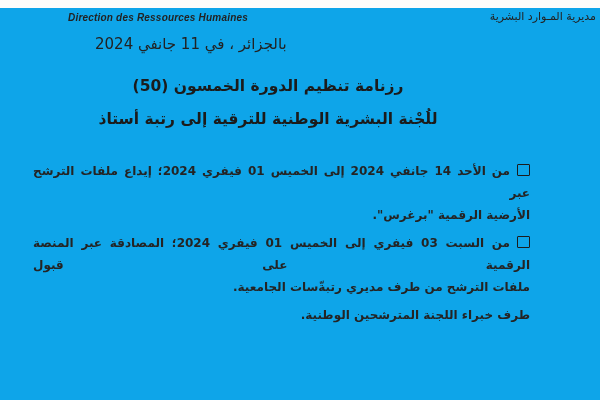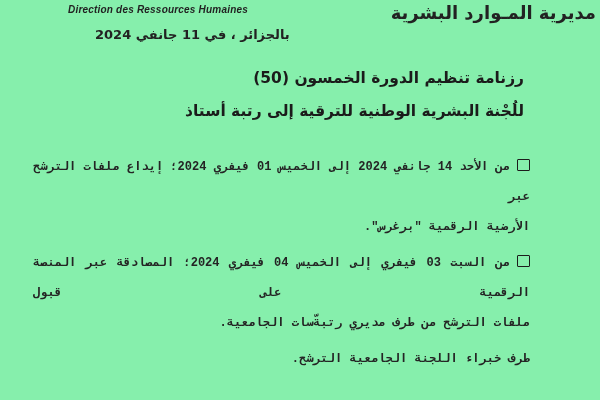--- a/index.html
+++ b/index.html
@@ -11,81 +11,82 @@
     height: 400px;
     overflow: hidden;
     position: relative;
     background: #fdfdfb;
     color: #1e1e1e;
     font-family: "DejaVu Sans", sans-serif;
   }
   .page {
     position: absolute;
     inset: 0;
-    background: #86efac;
+    background: #0ea5e9;
+    margin-top: 8px;
   }
   
   .org-fr {
     position: absolute;
     top: 4px;
     left: 68px;
     font-family: "Liberation Sans", sans-serif;
     font-weight: bold;
     font-style: italic;
     font-size: 10px;
     letter-spacing: 0.2px;
     color: #222;
   }
   .dateline {
     position: absolute;
     top: 27px;
     left: 95px;
     direction: rtl;
     unicode-bidi: plaintext;
-    font-weight: bold;
-    font-size: 13px;
+    font-weight: normal;
+    font-size: 15px;
     color: #222;
   }
   .org-ar {
     position: absolute;
     top: 2px;
     right: 4px;
     direction: rtl;
-    font-weight: bold;
-    font-size: 18px;
+    font-weight: normal;
+    font-size: 11px;
     color: #222;
     text-align: right;
   }
   
   .doc-title {
     position: absolute;
     top: 62px;
     left: 12px;
     width: 512px;
+    text-align: center;
     direction: rtl;
     font-weight: bold;
     font-size: 15.5px;
     line-height: 33px;
     color: #1b1b1b;
   }
   
   .schedule {
     position: absolute;
     top: 152px;
     left: 33px;
     right: 70px;
     direction: rtl;
     font-weight: bold;
     font-size: 12px;
     color: #242424;
   }
   .item {
     margin-bottom: 6px;
-    line-height: 30px;
-    font-family: Liberation Mono, monospace;
+    line-height: 22px;
   }
   .l1 {
     text-align: justify;
     text-align-last: justify;
   }
   .l2 {
     text-align: right;
   }
   .cb {
     display: inline-block;
@@ -116,23 +117,23 @@
 
     <div class="item">
       <div class="l1">
         <span class="cb"></span><span>من الأحد 14 جانفي 2024 إلى الخميس 01 فيفري 2024؛ إيداع ملفات الترشح عبر</span>
       </div>
       <div class="l2">الأرضية الرقمية "برغرس".</div>
     </div>
 
     <div class="item">
       <div class="l1">
-        <span class="cb"></span><span>من السبت 03 فيفري إلى الخميس 04 فيفري 2024؛ المصادقة عبر المنصة الرقمية على قبول</span>
+        <span class="cb"></span><span>من السبت 03 فيفري إلى الخميس 01 فيفري 2024؛ المصادقة عبر المنصة الرقمية على قبول</span>
       </div>
       <div class="l2">ملفات الترشح من طرف مديري رتبةّسات الجامعية.</div>
     </div>
 
     <div class="item">
-      <div class="l2">طرف خبراء اللجنة الجامعية الترشح.</div>
+      <div class="l2">طرف خبراء اللجنة المترشحين الوطنية.</div>
     </div>
 
   </div>
 </div>
 
 </body></html>

